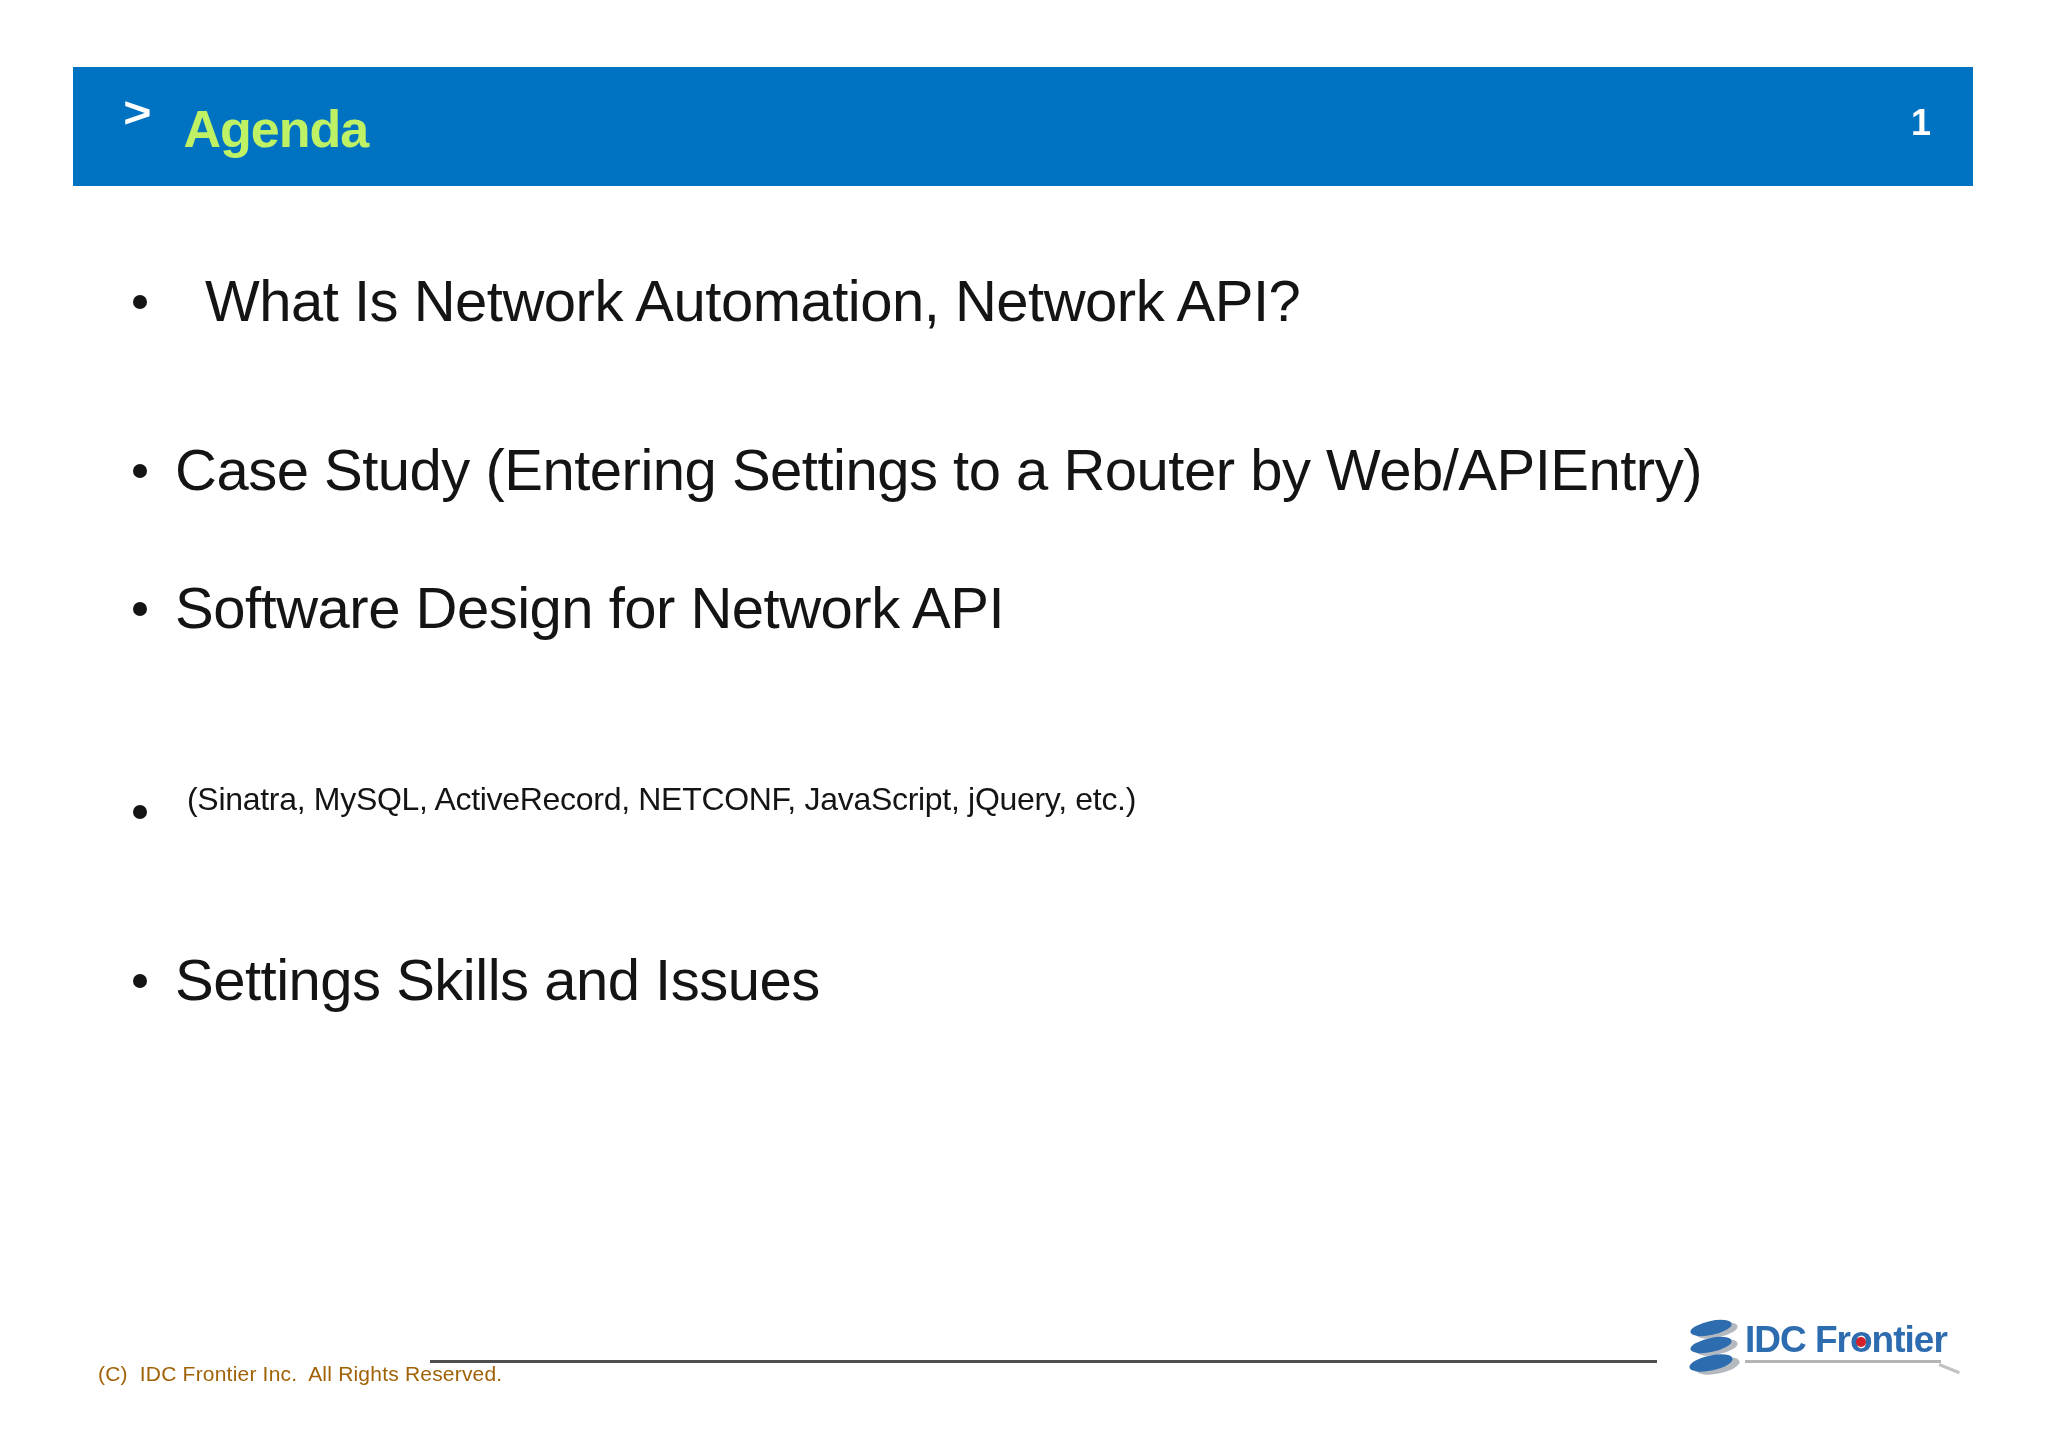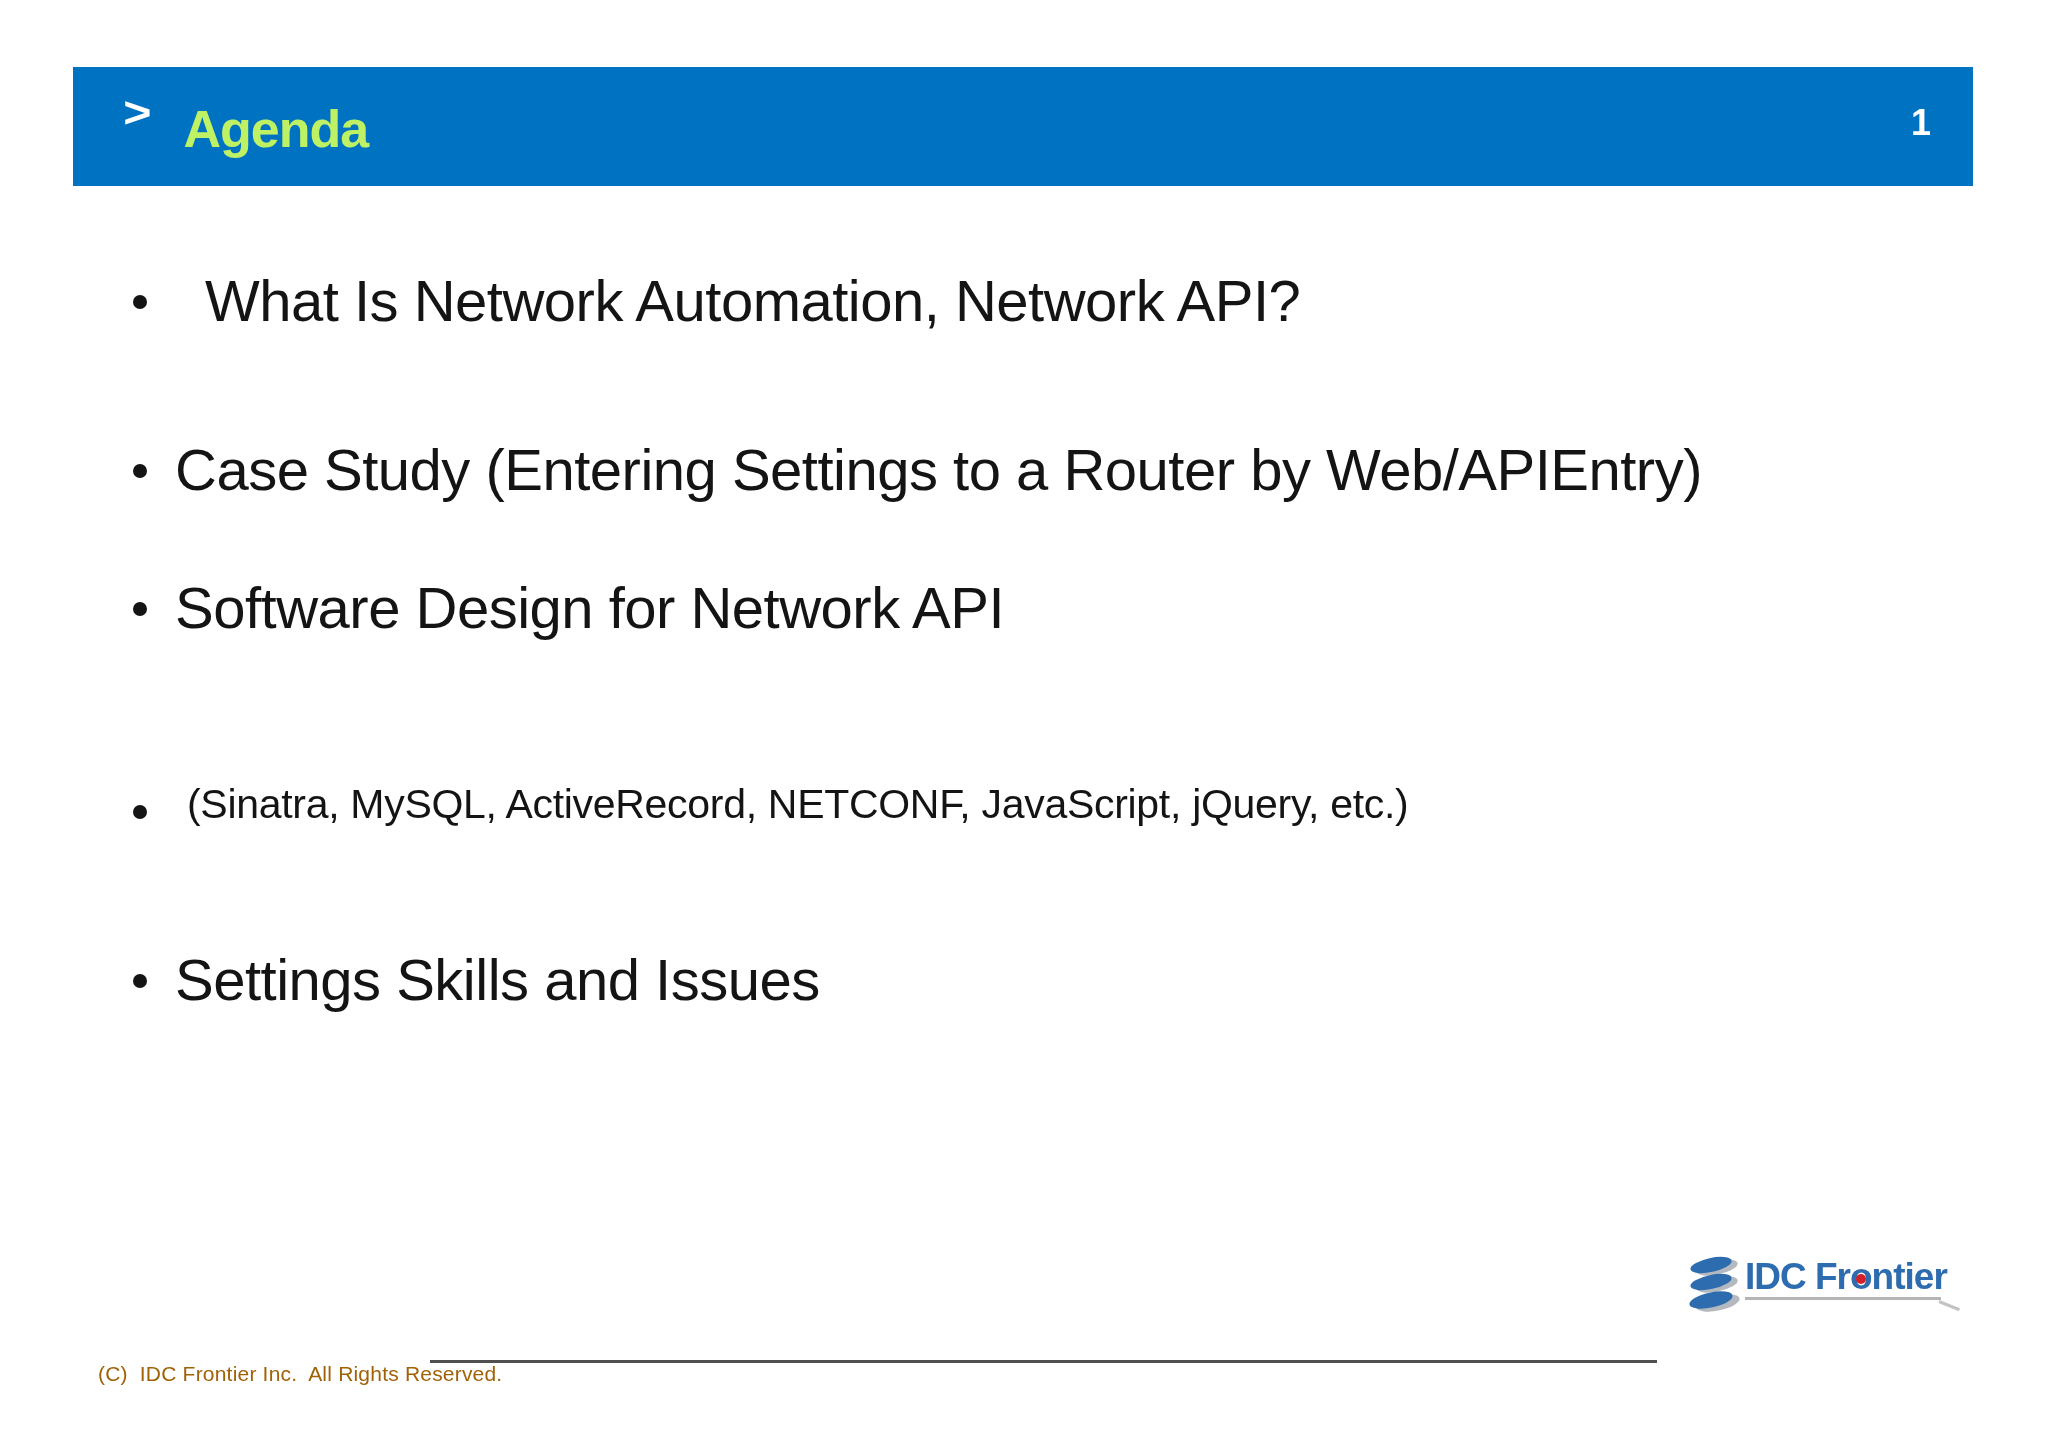--- a/index.html
+++ b/index.html
@@ -81,21 +81,21 @@
     margin-top: 24px;
     margin-right: 28px;
   }
   .bullet-text {
     font-size: 58px;
     letter-spacing: -0.5px;
     line-height: 1.05;
     color: #141414;
   }
   .bullet-note {
-    font-size: 41px;
+    font-size: 32px;
     letter-spacing: -0.3px;
     color: #141414;
     margin-left: 12px;
   }
   .bullet-note:empty { display: none; }
 
   
   .copyright {
     position: absolute;
     left: 98px;
@@ -111,21 +111,21 @@
     top: 1360px;
     width: 1227px;
     height: 3px;
     background: #4f4f4f;
   }
 
   
   .logo {
     position: absolute;
     left: 1683px;
-    top: 1250px;
+    top: 1313px;
     width: 290px;
     height: 80px;
   }
   .logo-icon {
     position: absolute;
     left: 2px;
     top: 4px;
   }
   .logo-text {
     position: absolute;

